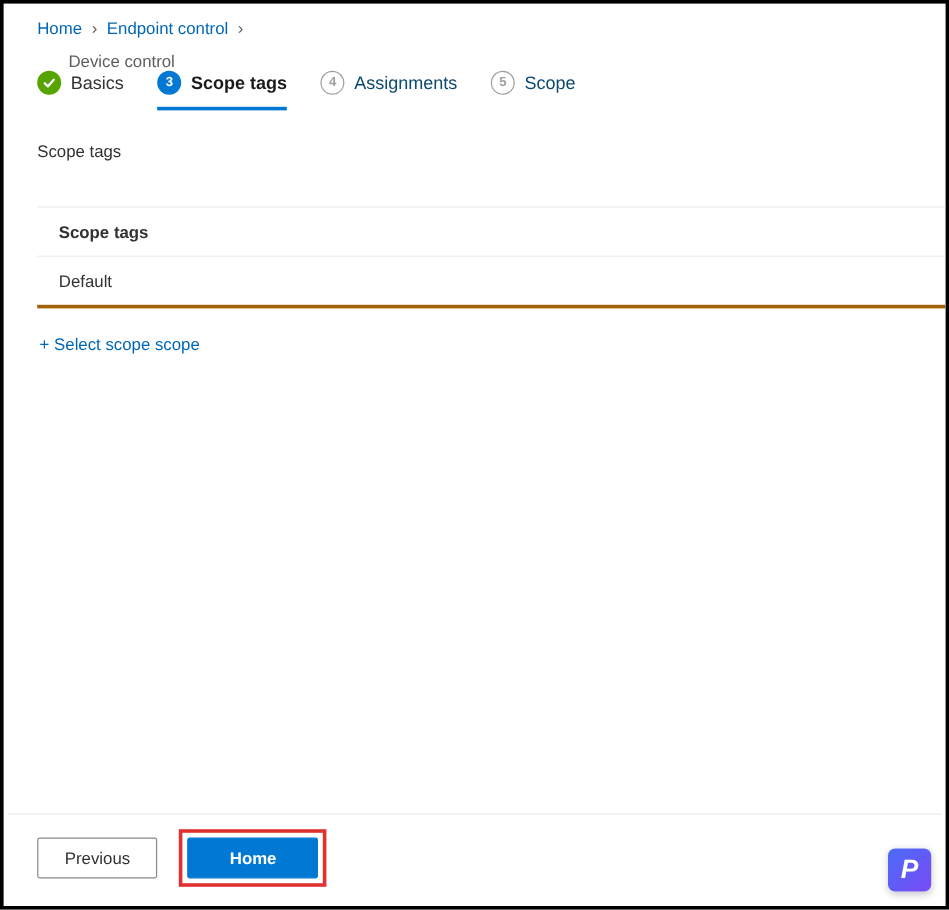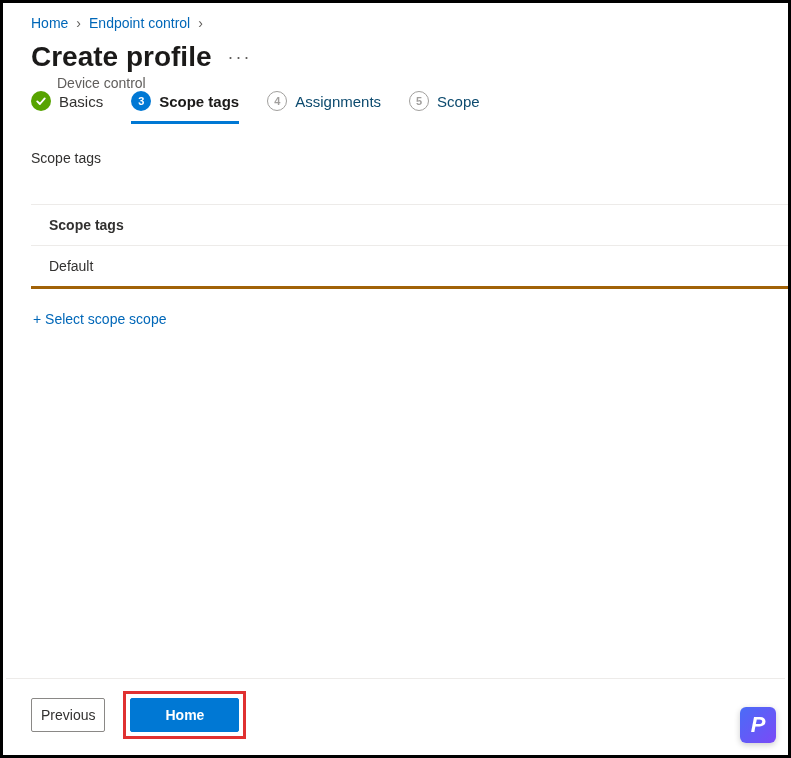--- a/index.html
+++ b/index.html
@@ -100,21 +100,21 @@
   .footer {
     position: absolute;
     left: 28px;
     bottom: 16px;
     display: flex;
     gap: 18px;
     align-items: center;
   }
   .btn {
     height: 34px;
-    padding: 0 9px;
+    padding: 0 22px;
     font-size: 14px;
     font-family: inherit;
     cursor: pointer;
     border-radius: 2px;
   }
   .btn-secondary {
     background: #fff;
     border: 1px solid #8a8886;
     color: #323130;
   }
@@ -148,24 +148,20 @@
 
 <div class="page">
 
   <nav class="breadcrumb">
     <a>Home</a>
     <span class="chev">›</span>
     <a>Endpoint control</a>
     <span class="chev">›</span>
   </nav>
 
-  <div class="title-row">
-    <h1>Create profile</h1>
-    <span class="more">···</span>
-  </div>
   <div class="subtitle">Device control</div>
 
   <div class="steps">
 
     <div class="step done">
       <span class="badge done">
         <svg viewBox="0 0 16 16" fill="none" stroke="#fff" stroke-width="2.5" stroke-linecap="round" stroke-linejoin="round">
             <path d="M3 8.5 L6.5 12 L13 4.5"></path>
           </svg>
       </span>

